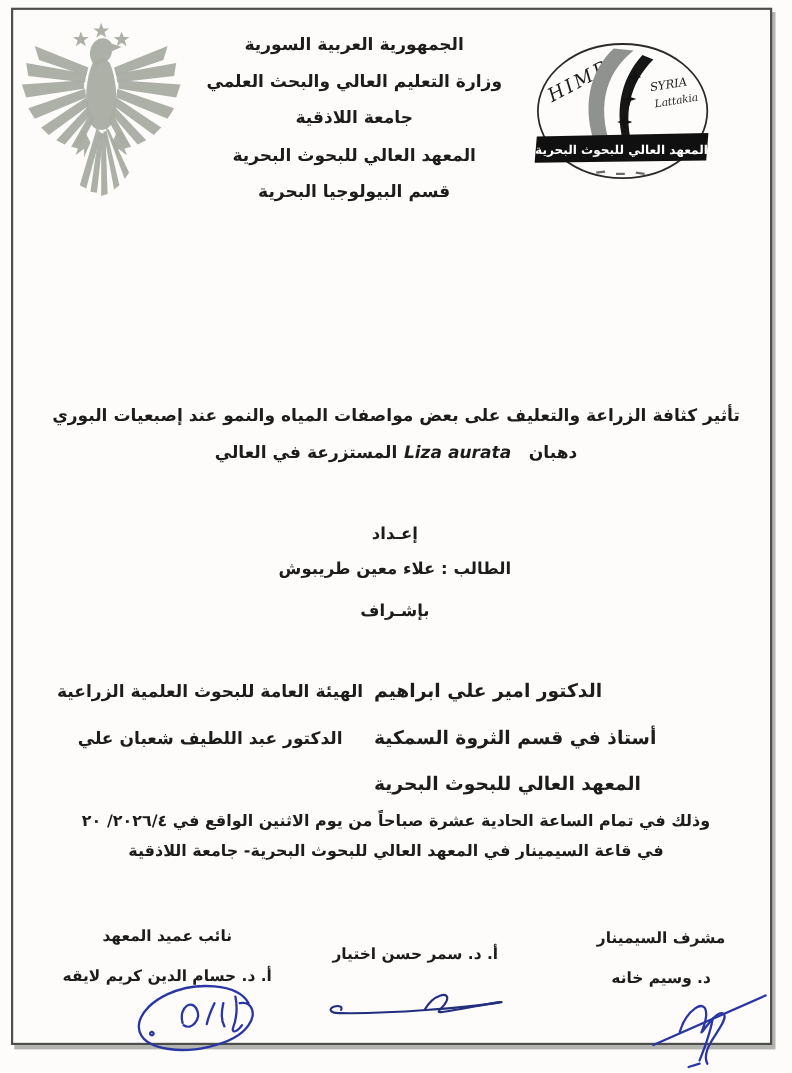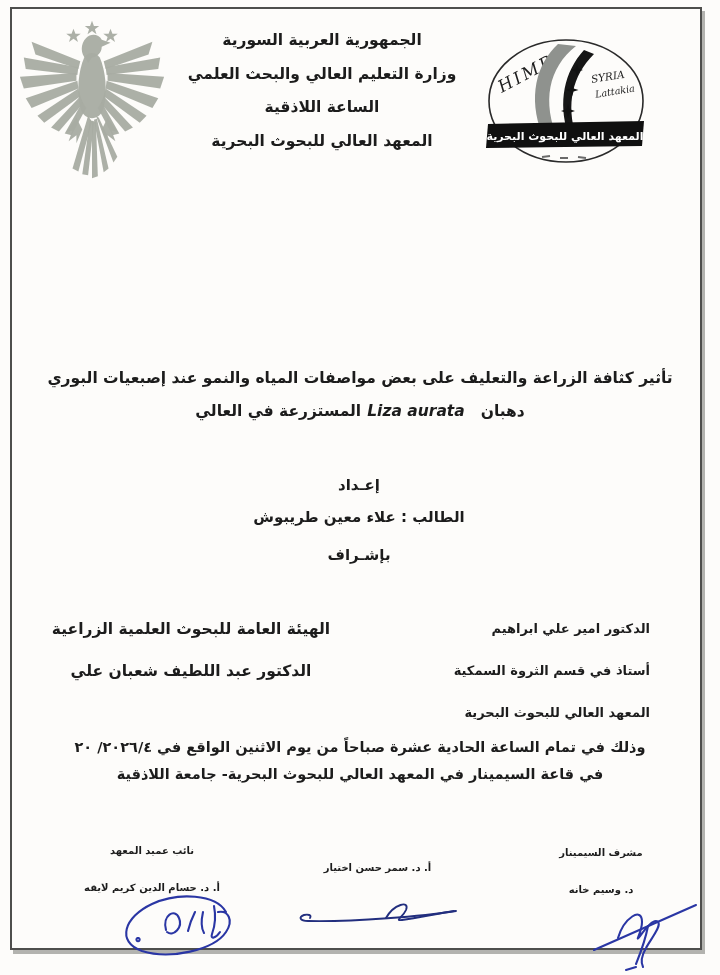--- a/index.html
+++ b/index.html
@@ -30,35 +30,35 @@
   .thesis div{white-space:nowrap;}
   .species{font-style:italic;margin-left:6px;margin-right:16px;direction:ltr;display:inline-block;}
   .prep{
     position:absolute;left:2px;top:470px;width:714px;text-align:center;
     direction:rtl;font-weight:700;font-size:15px;
   }
   .prep .p1{line-height:30px;}
   .prep .p2{line-height:30px;margin-top:2px;}
   .prep .p3{line-height:30px;margin-top:8px;}
   .sup-right{
-    position:absolute;right:70px;top:608px;width:310px;text-align:right;
-    direction:rtl;font-weight:700;font-size:13px;line-height:42px;
+    position:absolute;right:70px;top:608px;width:310px;text-align:left;
+    direction:rtl;font-weight:700;font-size:17px;line-height:42px;
   }
   .sup-left{
     position:absolute;left:36px;top:608px;width:310px;text-align:center;
     direction:rtl;font-weight:700;font-size:15.5px;line-height:42px;
   }
   .sup-right div,.sup-left div{white-space:nowrap;}
   .schedule{
     position:absolute;left:30px;top:734px;width:660px;text-align:center;
     direction:rtl;font-weight:700;font-size:14.5px;line-height:27px;
   }
   .schedule div{white-space:nowrap;}
   .date-ltr{direction:ltr;display:inline-block;}
-  .sigcol{position:absolute;text-align:center;direction:rtl;font-weight:700;font-size:10px;}
+  .sigcol{position:absolute;text-align:center;direction:rtl;font-weight:700;font-size:14px;}
   .sigcol .stitle{line-height:26px;white-space:nowrap;}
   .sigcol .sname{line-height:26px;margin-top:11px;white-space:nowrap;}
   .sig-right{right:44px;top:840px;width:150px;}
   .sig-mid{left:280px;top:844px;width:195px;}
   .sig-left{left:38px;top:838px;width:228px;}
   .ink{position:absolute;}
 </style>
 </head>
 <body>
 
@@ -92,22 +92,23 @@
       <path d="M80,102 L90,156 L95,152 L83,101 Z"></path>
       <path d="M82,98 L100,146 L104,140 L85,100 Z"></path>
       <path d="M62,100 L52,114 L58,113 L54,124 L62,118 L62,126 L68,112 Z"></path>
       <path d="M94,100 L104,114 L98,113 L102,124 L94,118 L94,126 L88,112 Z"></path>
     </g>
   </svg>
 
   <div class="header-text">
     <div class="hline">الجمهورية العربية السورية</div>
     <div class="hline">وزارة التعليم العالي والبحث العلمي</div>
-    <div class="hline">الساعة اللاذقية</div>
+    <div class="hline">جامعة اللاذقية</div>
     <div class="hline">المعهد العالي للبحوث البحرية</div>
+    <div class="hline">قسم البيولوجيا البحرية</div>
   </div>
 
   <svg class="logo" viewBox="0 0 168 132">
     <ellipse cx="82" cy="65" rx="77" ry="61" fill="none" stroke="#2a2a2a" stroke-width="1.6"></ellipse>
     <text x="14" y="50" transform="rotate(-28 30 46)" font-family="DejaVu Serif, serif" font-style="italic" font-size="17" letter-spacing="2.5" fill="#1d1d1d">HIMR.</text>
     <path d="M74,8 C52,28 44,62 58,98 L74,104 C58,66 64,32 92,10 Z" fill="#8f928e"></path>
     <path d="M100,14 C80,36 74,66 84,98 L92,101 C82,68 88,40 110,18 Z" fill="#161616"></path>
     <g fill="#111">
       <path transform="translate(93,34)" d="M0,-6 L1.5,-1.5 L6,0 L1.5,1.5 L0,6 L-1.5,1.5 L-6,0 L-1.5,-1.5 Z"></path>
       <path transform="translate(88,54)" d="M0,-6.5 L1.6,-1.6 L6.5,0 L1.6,1.6 L0,6.5 L-1.6,1.6 L-6.5,0 L-1.6,-1.6 Z"></path>

